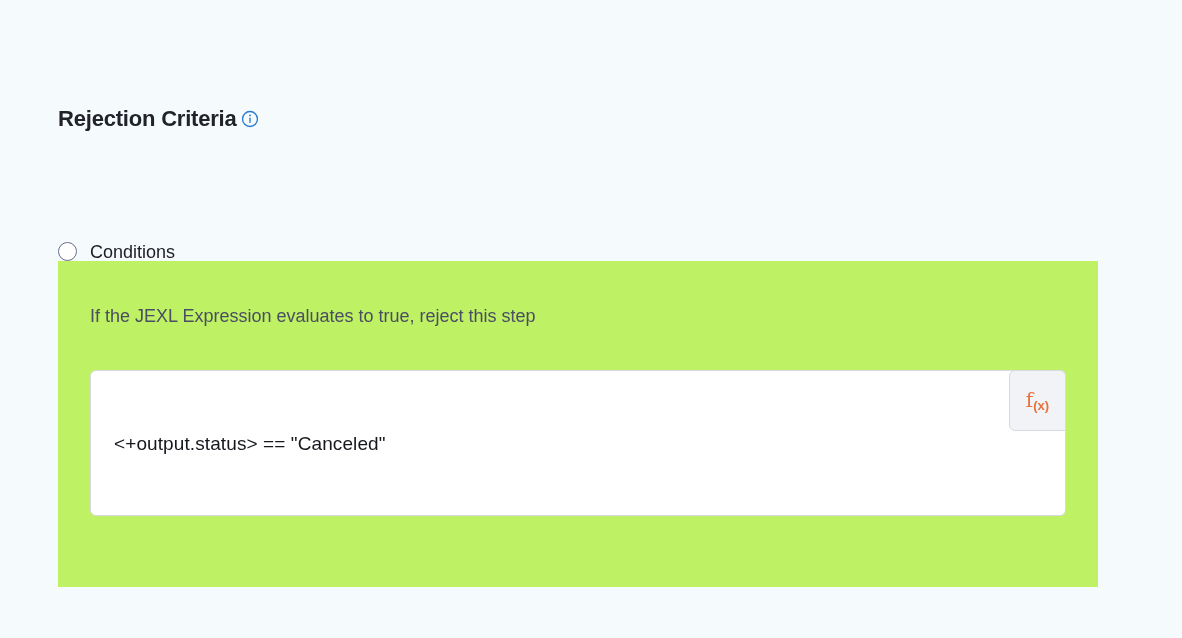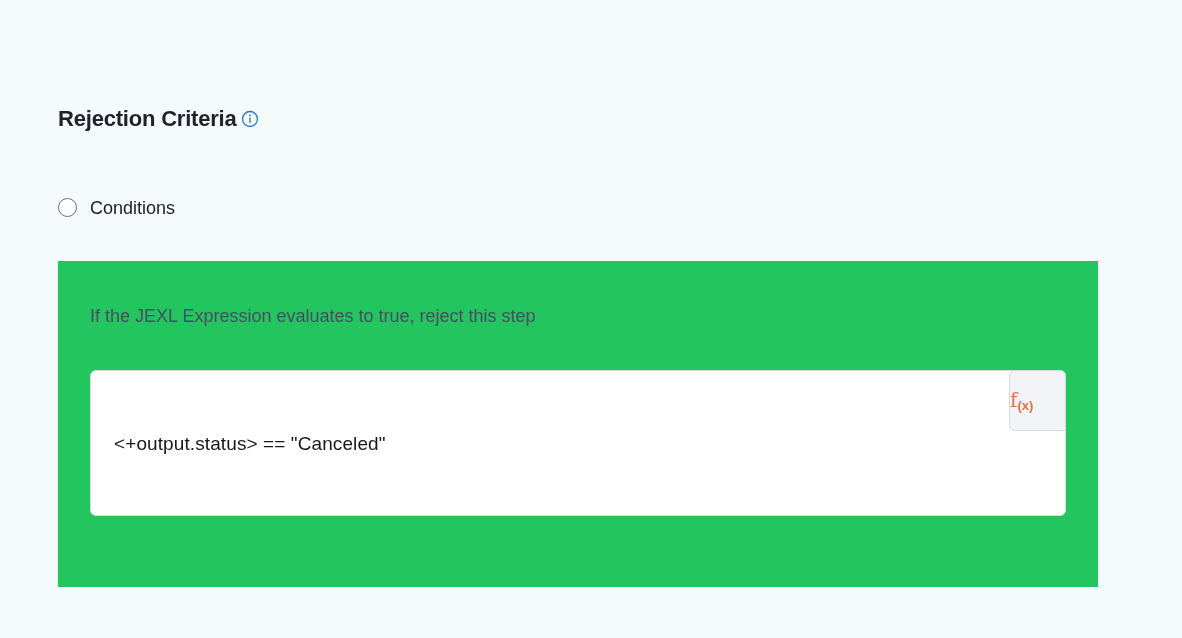--- a/index.html
+++ b/index.html
@@ -45,21 +45,21 @@
     top: 198px;
     display: flex;
     align-items: center;
   }
   .radio-option {
     display: flex;
     align-items: center;
     gap: 13px;
     cursor: pointer;
   }
-  .radio-option.first { width: 300px; }
+  .radio-option.first { width: 300px; margin-top: 44px; }
 
   .radio-mark {
     width: 19px;
     height: 19px;
     border-radius: 50%;
     box-sizing: border-box;
     flex: 0 0 auto;
     position: relative;
     background: #ffffff;
     border: 1.6px solid #6b6d85;
@@ -76,21 +76,21 @@
     white-space: nowrap;
   }
 
   
   .panel {
     position: absolute;
     left: 58px;
     top: 261px;
     width: 1040px;
     height: 326px;
-    background: #22c55e;
+    background: #bef264;
   }
   .panel-desc {
     position: absolute;
     left: 32px;
     top: 46px;
     font-size: 18px;
     color: #4a4d63;
     line-height: 1;
     white-space: nowrap;
   }
@@ -127,21 +127,21 @@
     right: 0;
     top: 0;
     width: 57px;
     height: 61px;
     box-sizing: border-box;
     background: #f2f3f7;
     border: 1px solid #d9d9e3;
     border-radius: 6px 6px 0 6px;
     display: flex;
     align-items: center;
-    justify-content: flex-start;
+    justify-content: center;
     cursor: pointer;
   }
   .fx-glyph {
     color: #e8703a;
     line-height: 1;
     font-size: 20px;
     font-family: "DejaVu Serif", serif;
     font-style: normal;
     display: inline-block;
   }

